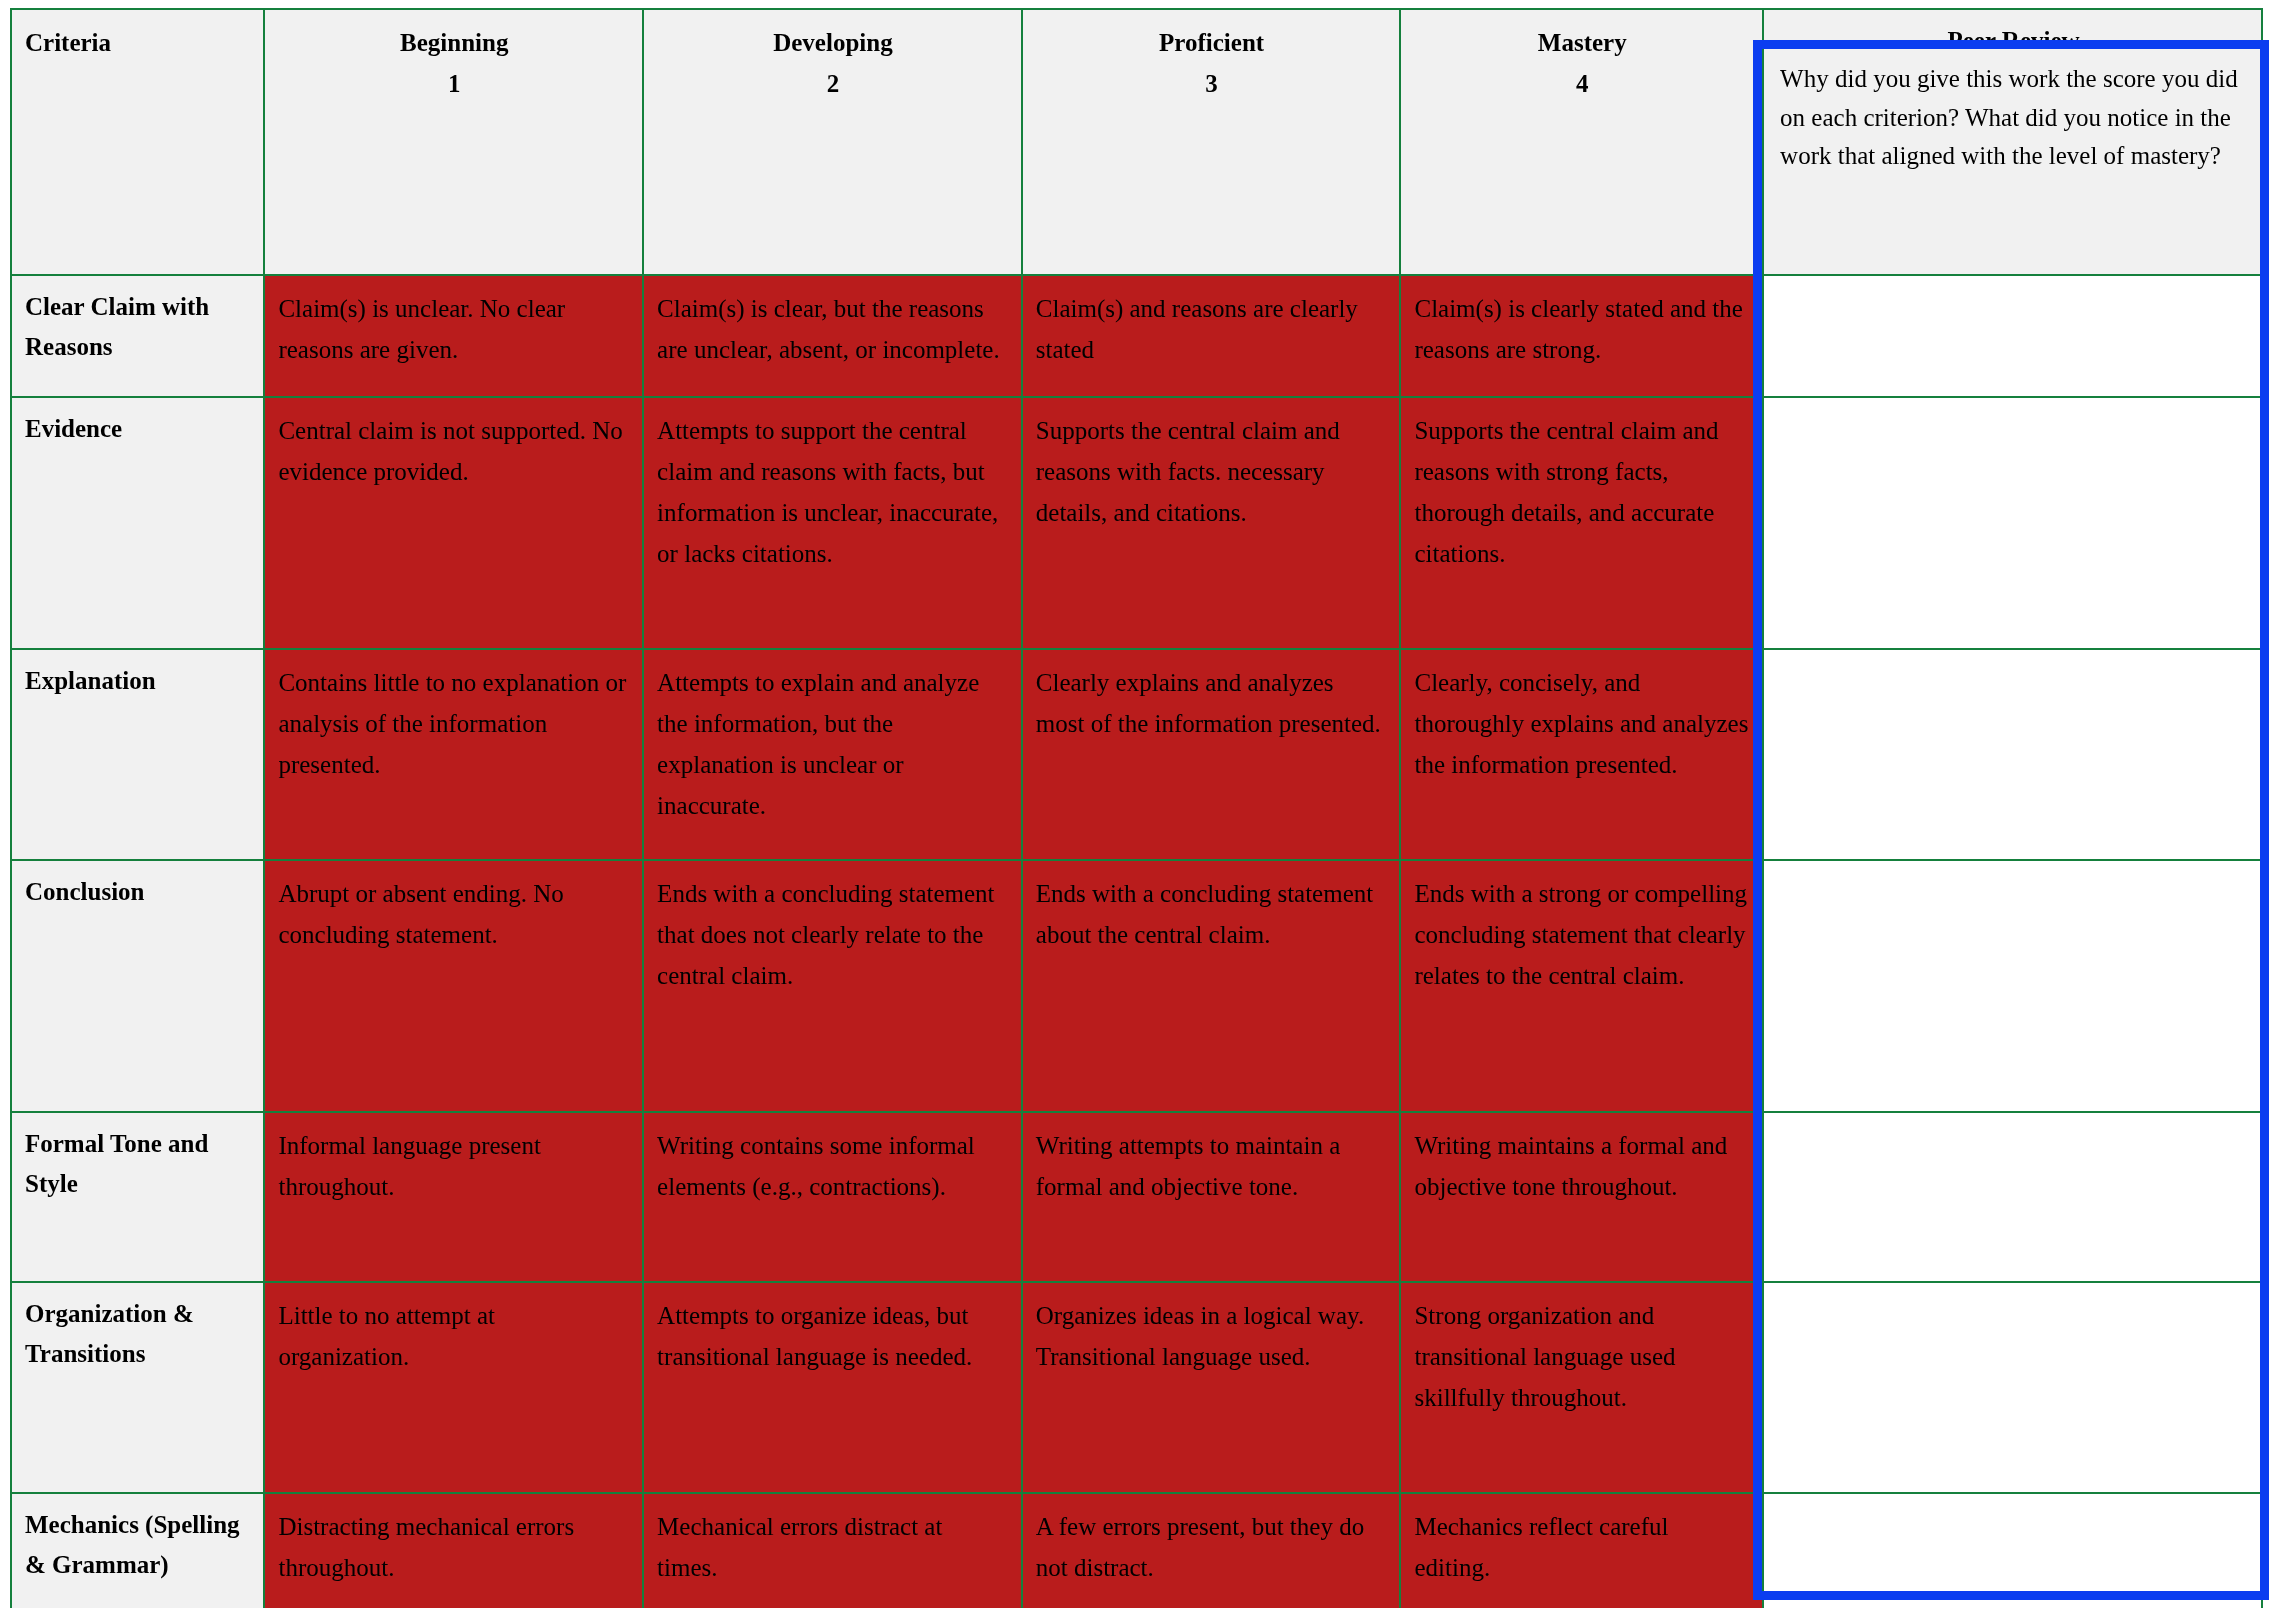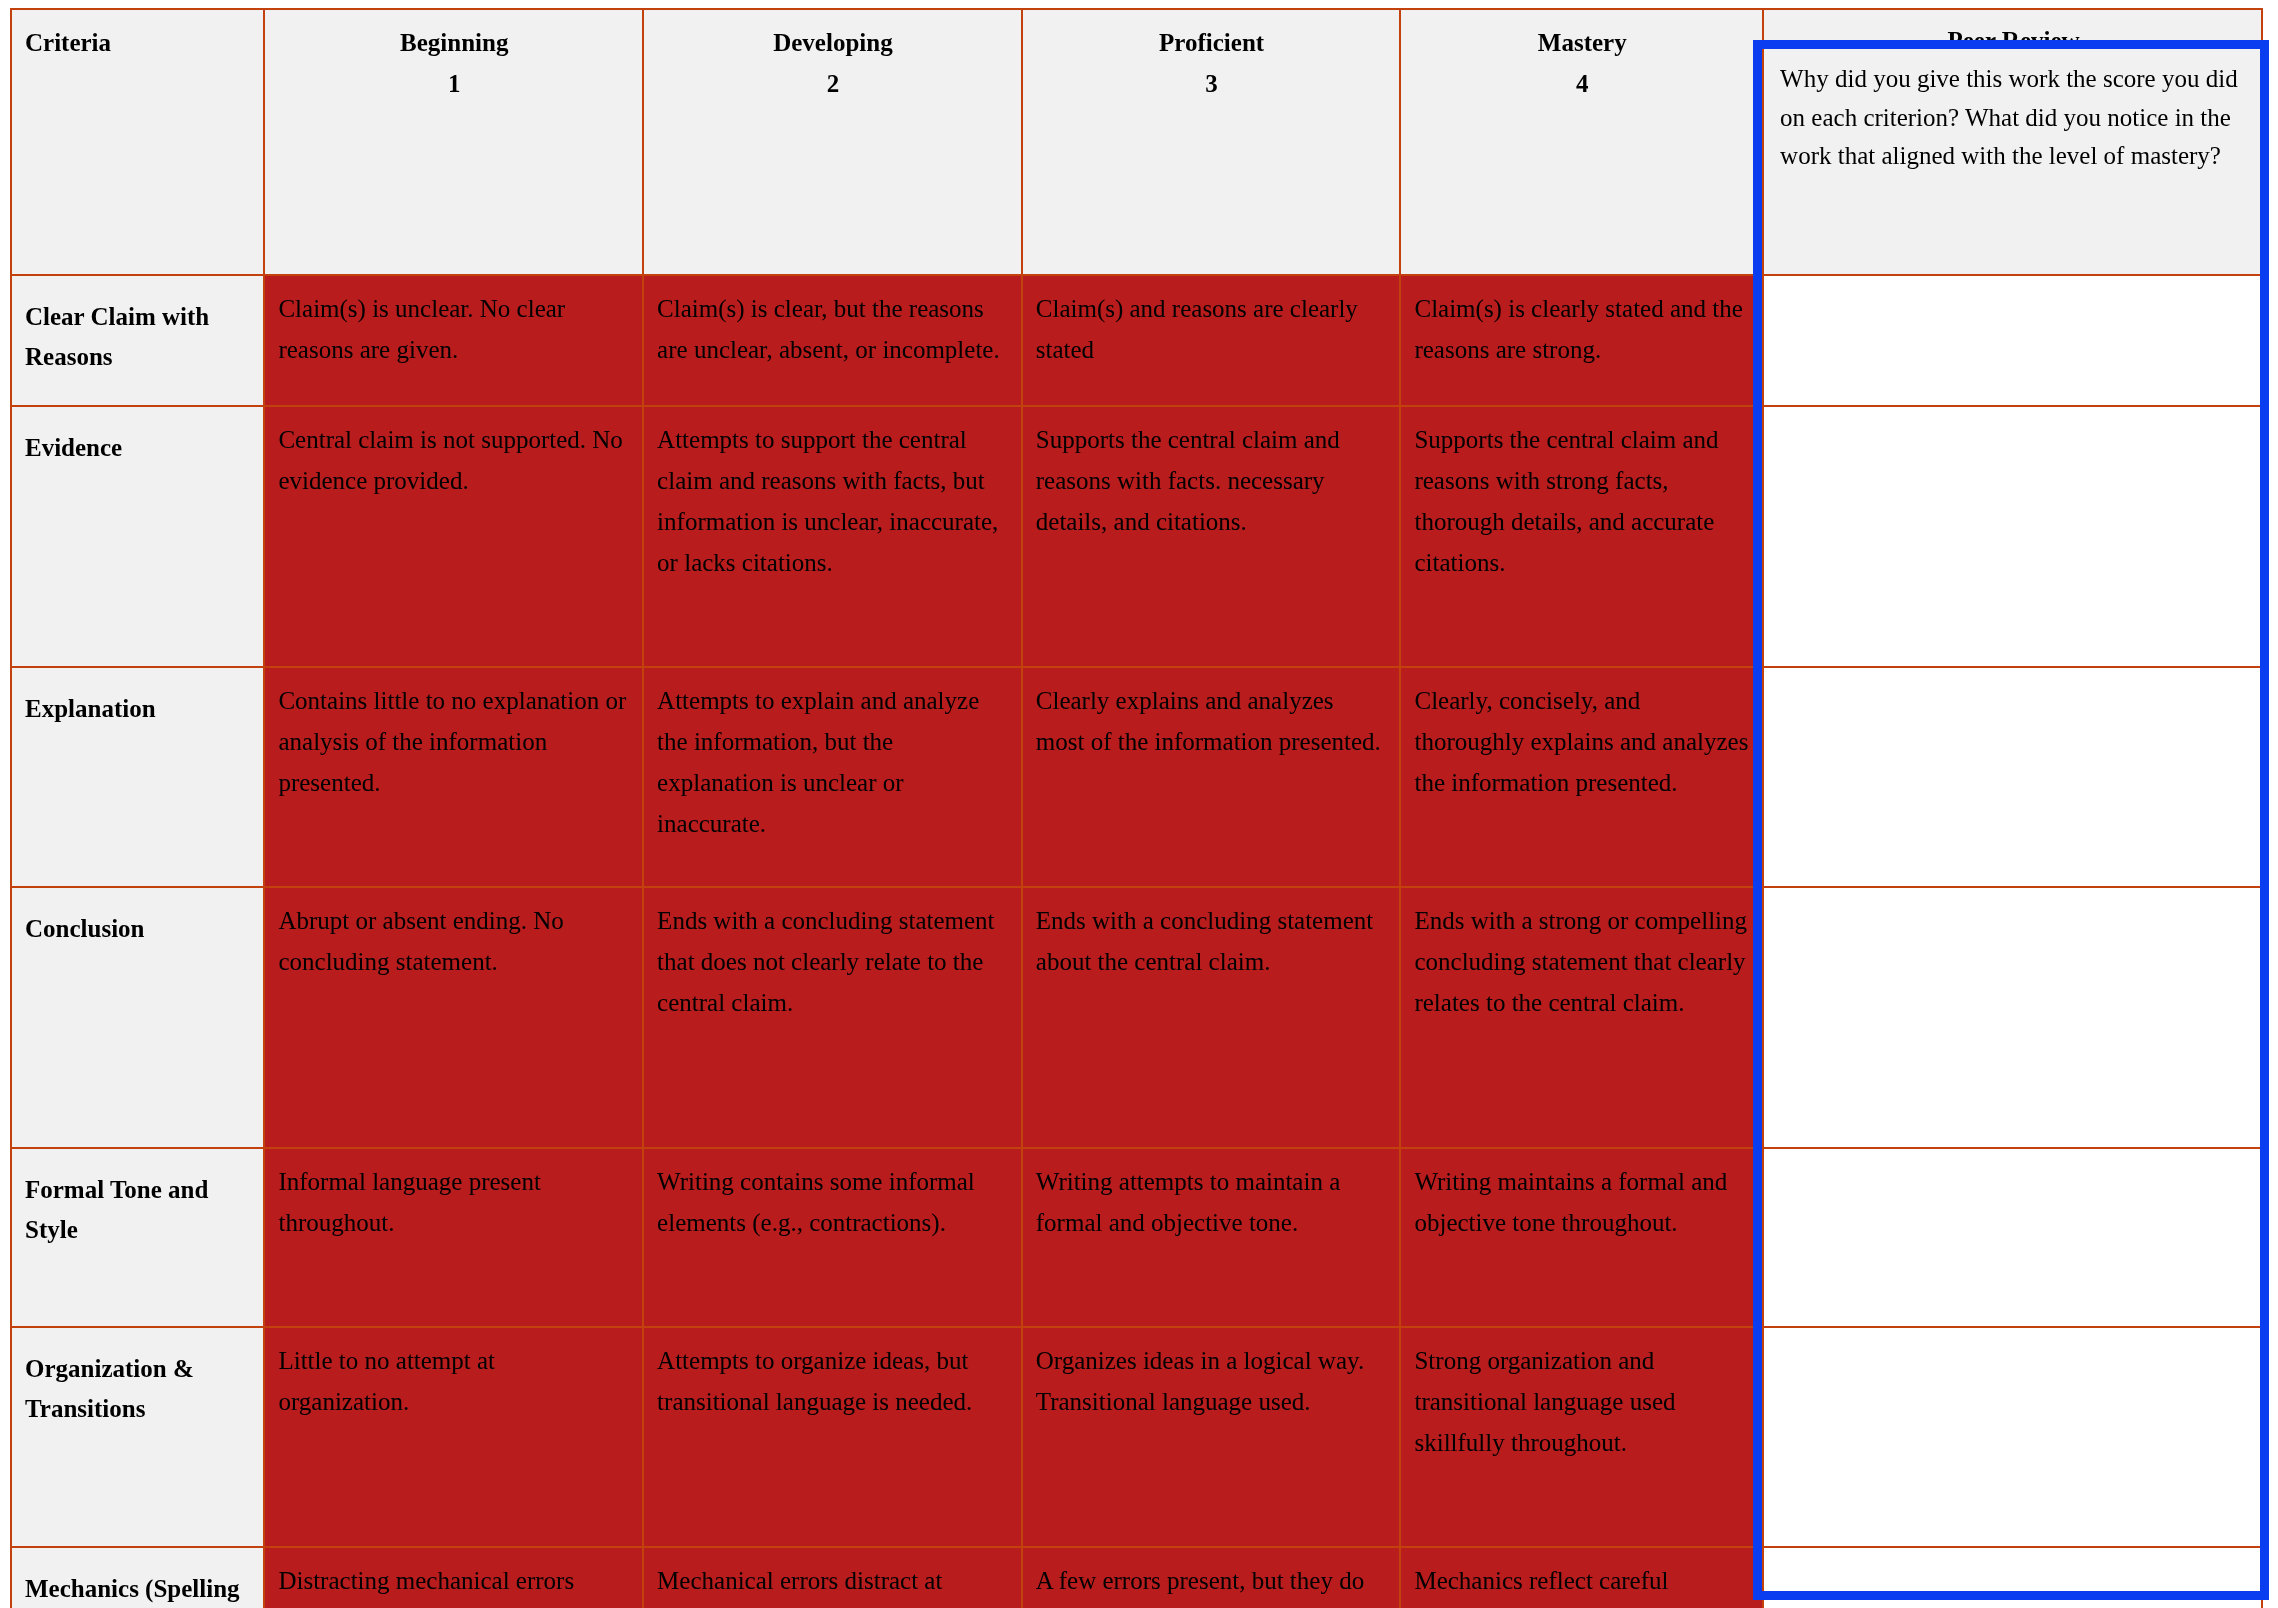--- a/index.html
+++ b/index.html
@@ -36,21 +36,21 @@
   }
 
   
   .rubric {
     border-collapse: collapse;
     table-layout: fixed;
     width: 2253px;
     border: 2px solid #000000;
   }
   .rubric td, .rubric th {
-    border: 2px solid #c2410c;
+    border: 2px solid #15803d;
     vertical-align: top;
     padding: 12px 12px 12px 13px;
     font-size: 25px;
     line-height: 41px;
     font-weight: normal;
     text-align: left;
     word-wrap: break-word;
   }
 
   
@@ -98,21 +98,21 @@
     font-weight: normal;
     font-size: 25px;
     line-height: 38.5px;
   }
 
   
   .rubric tbody td.criteria-cell {
     background: #f1f1f1;
     font-weight: bold;
     line-height: 40px;
-    padding-top: 21px;
+    padding-top: 11px;
   }
   .rubric tbody td.desc-cell {
     background: #b91c1c;
   }
   .rubric tbody td.peer-cell {
     background: #ffffff;
   }
 
   
   tr.r0 td { height: 96px; }

